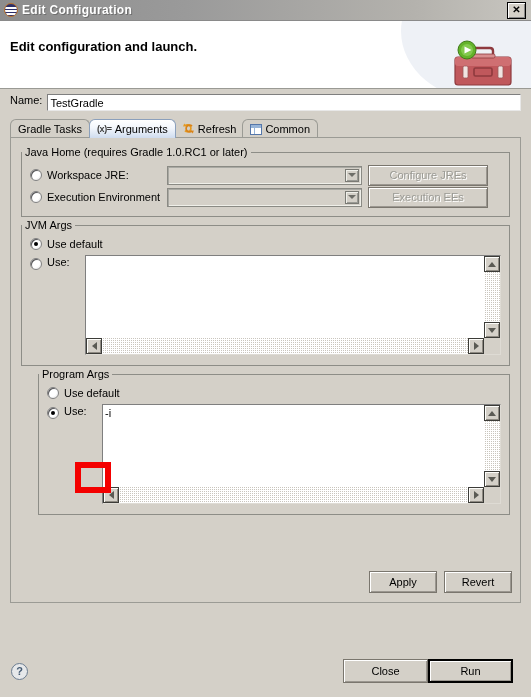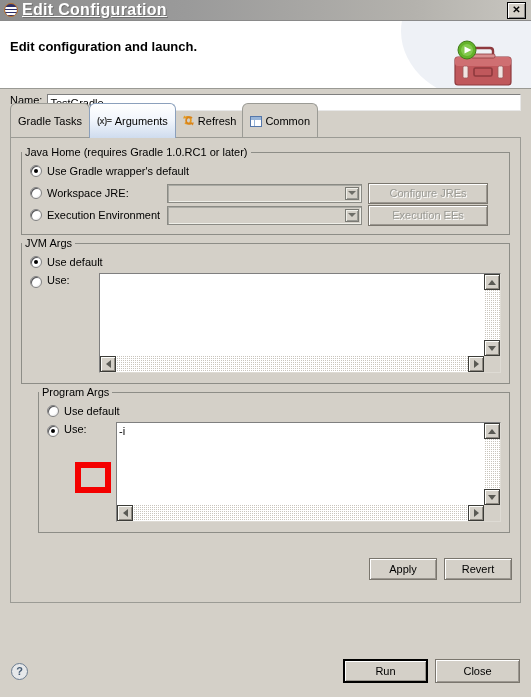--- a/index.html
+++ b/index.html
@@ -37,27 +37,26 @@
     overflow: hidden;
   }
   .title-icon::before {
     content:"";
     position:absolute; left:0; right:0; top:3px; height:1.5px;
     background:#fff;
     box-shadow: 0 3px 0 0 #fff, 0 6px 0 0 #fff;
   }
   .title-text {
     font-weight: bold;
-    font-size: 16px;
+    font-size: 12px;
     color: #ffffff;
     text-shadow: 1px 1px 0 #6e6e6e;
     letter-spacing: .3px;
     flex: 1 1 auto;
     white-space: nowrap;
-    text-decoration: underline;
   }
   .close-btn {
     width: 17px; height: 15px;
     background: #d4d0c8;
     border: 1px solid #000;
     box-shadow: inset 1px 1px 0 #fff, inset -1px -1px 0 #888;
     display: flex; align-items: center; justify-content: center;
     font-size: 10px; font-weight: bold;
     line-height: 1;
     cursor: pointer;
@@ -126,21 +125,21 @@
 
   
   .tabstrip {
     margin: 7px 10px 0 10px;
     height: 20px;
     display: flex;
     align-items: flex-end;
     position: relative;
   }
   .tab {
-    height: 35px;
+    height: 19px;
     display: flex;
     align-items: center;
     gap: 3px;
     padding: 0 7px;
     font-size: 11px;
     box-sizing: border-box;
     background: #d4d0c8;
     border: 1px solid #9b9b95;
     border-bottom: none;
     border-top-left-radius: 6px;
@@ -347,26 +346,26 @@
   .tri.up    { border-left:4px solid transparent; border-right:4px solid transparent; border-bottom:5px solid #5a5a54; }
   .tri.down  { border-left:4px solid transparent; border-right:4px solid transparent; border-top:5px solid #5a5a54; }
   .tri.left  { border-top:4px solid transparent; border-bottom:4px solid transparent; border-right:5px solid #5a5a54; }
   .tri.right { border-top:4px solid transparent; border-bottom:4px solid transparent; border-left:5px solid #5a5a54; }
 
   .args-row {
     display: flex;
     align-items: flex-start;
   }
   .args-row .radio { margin-top: 3px; }
-  .args-row .radio-label { width: 52px; padding-top: 1px; }
+  .args-row .radio-label { width: 38px; padding-top: 1px; }
 
   
   .applyrow {
     position: absolute;
-    right: 8px; bottom: 22px;
+    right: 8px; bottom: 9px;
     display: flex;
     gap: 7px;
   }
   .btn.small { min-width: 68px; height: 22px; }
 
   
   .bottombar {
     position: absolute;
     left: 0; right: 0; bottom: 0;
     height: 52px;
@@ -467,24 +466,20 @@
       <span>Common</span>
     </div>
     <div class="spacer"></div>
   </div>
 
   <div class="tabpanel">
 
     <div class="group" style="padding-top:9px;">
       <span class="legend">Java Home (requires Gradle 1.0.RC1 or later)</span>
 
-      <div class="radio-row">
-        <span class="radio checked"></span>
-        <span class="radio-label">Use Gradle wrapper's default</span>
-      </div>
 
       <div class="radio-row" style="margin-top:4px;">
         <span class="radio"></span>
         <span class="radio-label w">Workspace JRE:</span>
         <span class="combo">
           <span class="arrowbox"></span>
         </span>
         <button class="btn disabled">Configure JREs</button>
       </div>
 
@@ -565,17 +560,17 @@
     <div class="applyrow">
       <button class="btn small">Apply</button>
       <button class="btn small">Revert</button>
     </div>
   </div>
 </div>
 
 <div class="bottombar">
   <span class="help-icon">?</span>
   <span class="spacer"></span>
+  <button class="btn dlg">Close</button>
   <button class="btn dlg default" style="margin-right:7px;">Run</button>
-  <button class="btn dlg">Close</button>
 </div>
 
 <div class="annot" style="left: 75px; top: 462px; width: 36px; height: 31px; border-color: rgb(244, 0, 0);"></div>
 
 </body></html>

